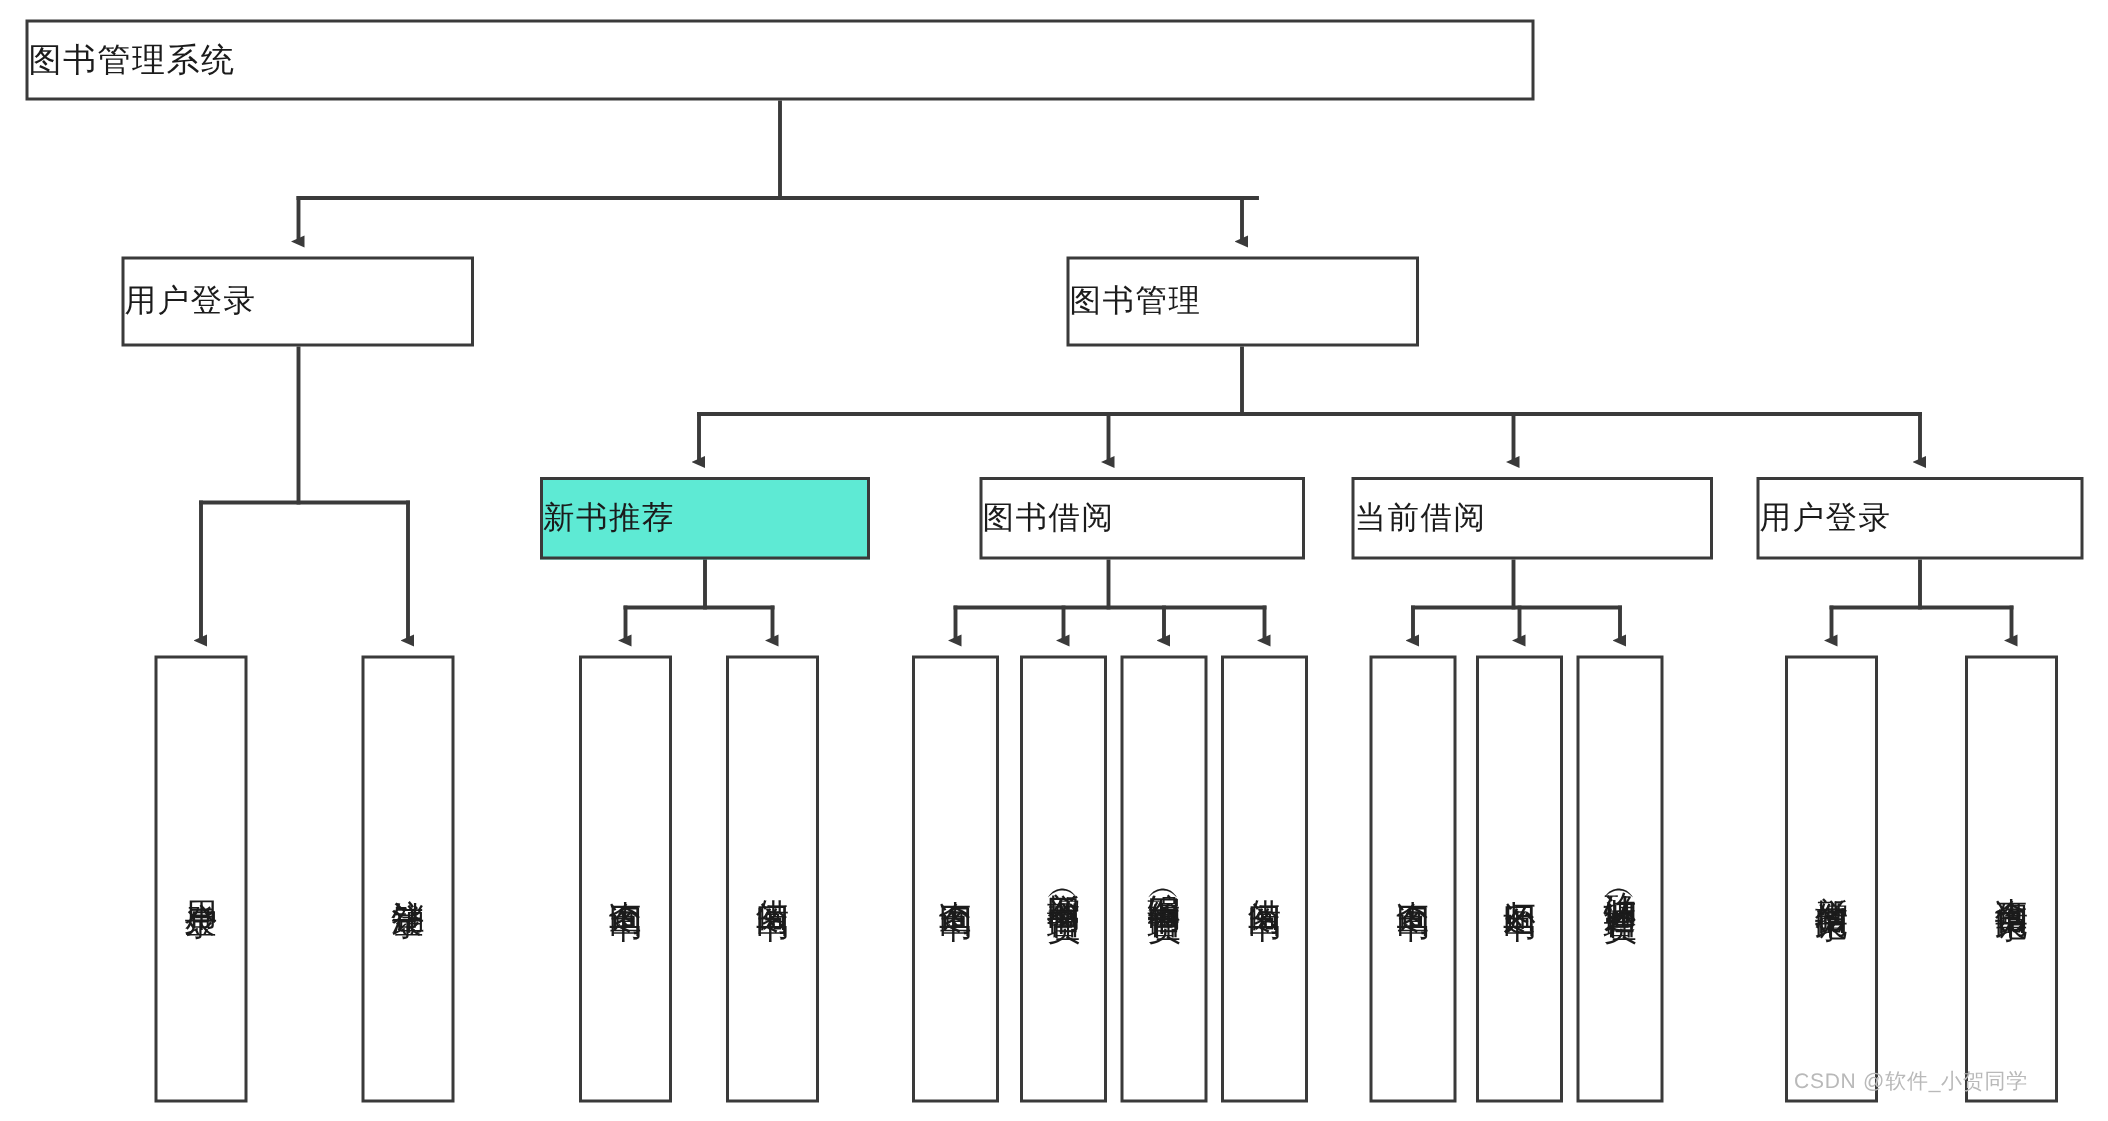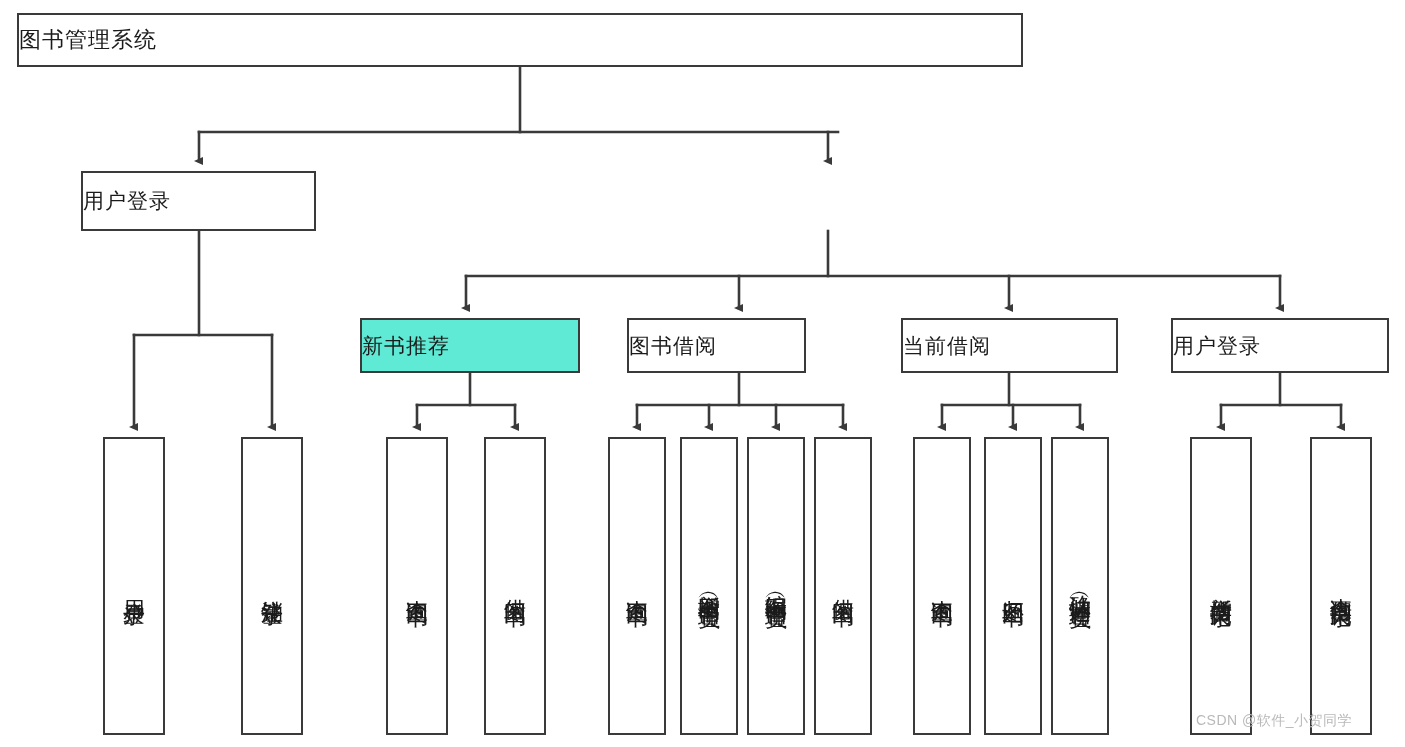--- a/index.html
+++ b/index.html
@@ -106,28 +106,31 @@
     </g>
   </svg>
 
   <div class="node h root" style="left: 17px; top: 13px; width: 1006px; height: 54px; border-color: rgb(58, 58, 58); background: rgb(255, 255, 255); color: rgb(27, 27, 27);">
     <span>图书管理系统</span>
   </div>
 
   <div class="node h" style="left: 81px; top: 171px; width: 235px; height: 60px; border-color: rgb(58, 58, 58); background: rgb(255, 255, 255); color: rgb(27, 27, 27);">
     <span>用户登录</span>
   </div>
+  <div class="node h" style="left: 711px; top: 171px; width: 235px; height: 60px; border-color: rgb(58, 58, 58); background: rgb(255, 255, 255); color: rgb(27, 27, 27);">
+    <span>图书管理</span>
+  </div>
 
   <div class="node h" style="left: 360px; top: 318px; width: 220px; height: 55px; border-color: rgb(58, 58, 58); background: #5eead4; color: rgb(27, 27, 27);">
     <span>新书推荐</span>
   </div>
-  <div class="node h" style="left: 627px; top: 318px; width: 179px; height: 55px; border-color: rgb(58, 58, 58); background: rgb(255, 255, 255); color: rgb(27, 27, 27);">
+  <div class="node h" style="left: 653px; top: 318px; width: 217px; height: 55px; border-color: rgb(58, 58, 58); background: rgb(255, 255, 255); color: rgb(27, 27, 27);">
     <span>图书借阅</span>
   </div>
-  <div class="node h" style="left: 901px; top: 318px; width: 217px; height: 55px; border-color: rgb(58, 58, 58); background: rgb(255, 255, 255); color: rgb(27, 27, 27);">
+  <div class="node h" style="left: 901px; top: 318px; width: 241px; height: 55px; border-color: rgb(58, 58, 58); background: rgb(255, 255, 255); color: rgb(27, 27, 27);">
     <span>当前借阅</span>
   </div>
   <div class="node h" style="left: 1171px; top: 318px; width: 218px; height: 55px; border-color: rgb(58, 58, 58); background: rgb(255, 255, 255); color: rgb(27, 27, 27);">
     <span>用户登录</span>
   </div>
 
   <div class="node leaf" style="left: 103px; top: 437px; width: 62px; height: 298px; border-color: rgb(58, 58, 58); background: rgb(255, 255, 255); color: rgb(27, 27, 27);">
     <span class="vtext">用户登录</span>
   </div>
   <div class="node leaf" style="left: 241px; top: 437px; width: 62px; height: 298px; border-color: rgb(58, 58, 58); background: rgb(255, 255, 255); color: rgb(27, 27, 27);">

